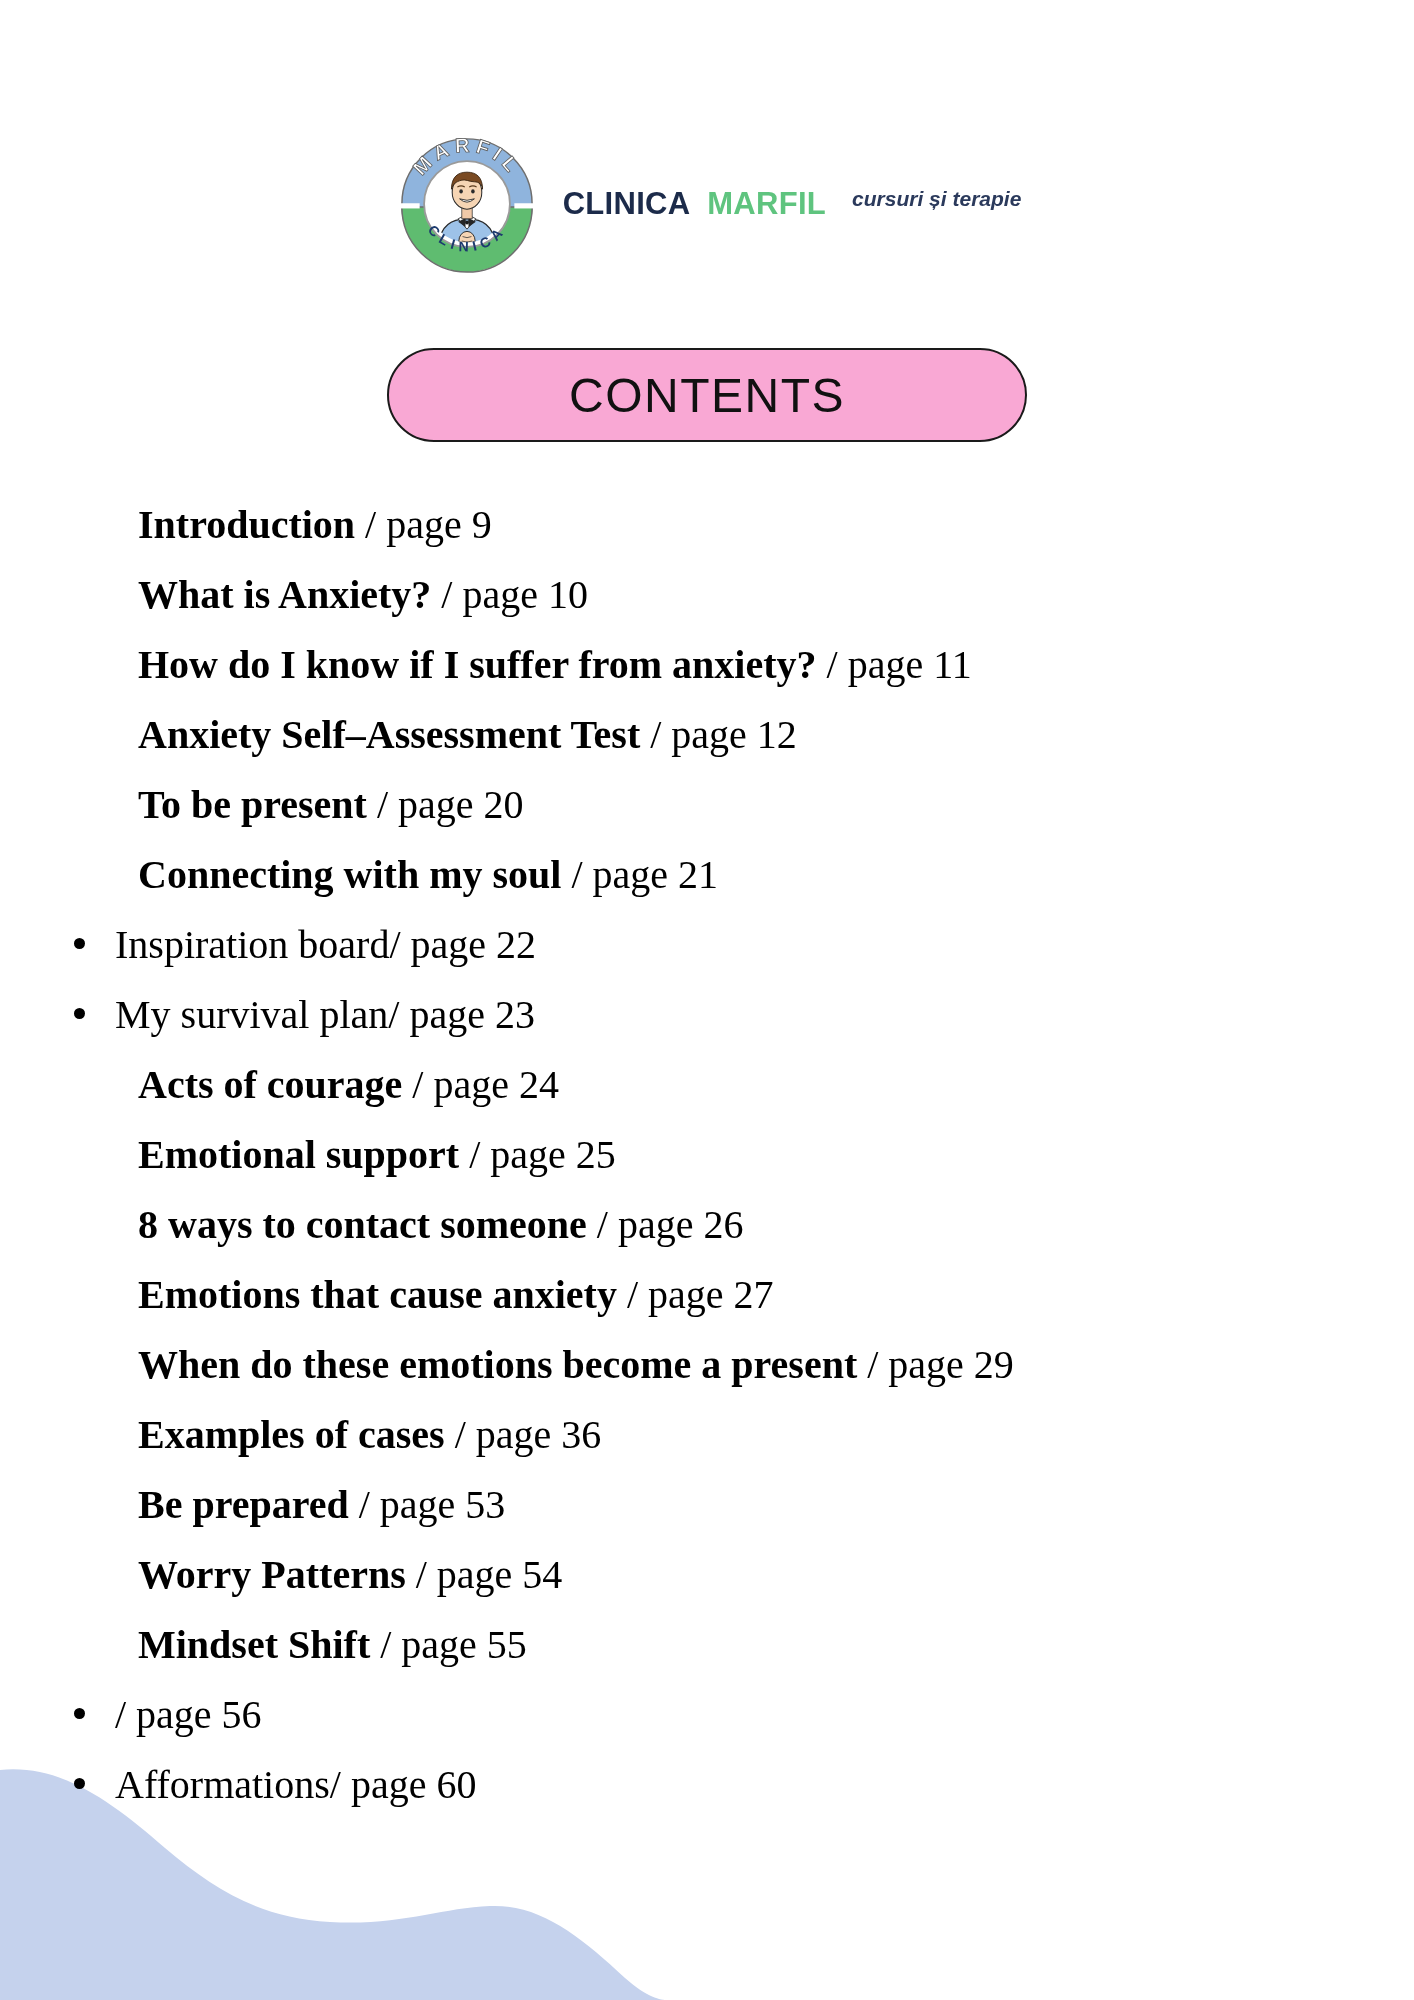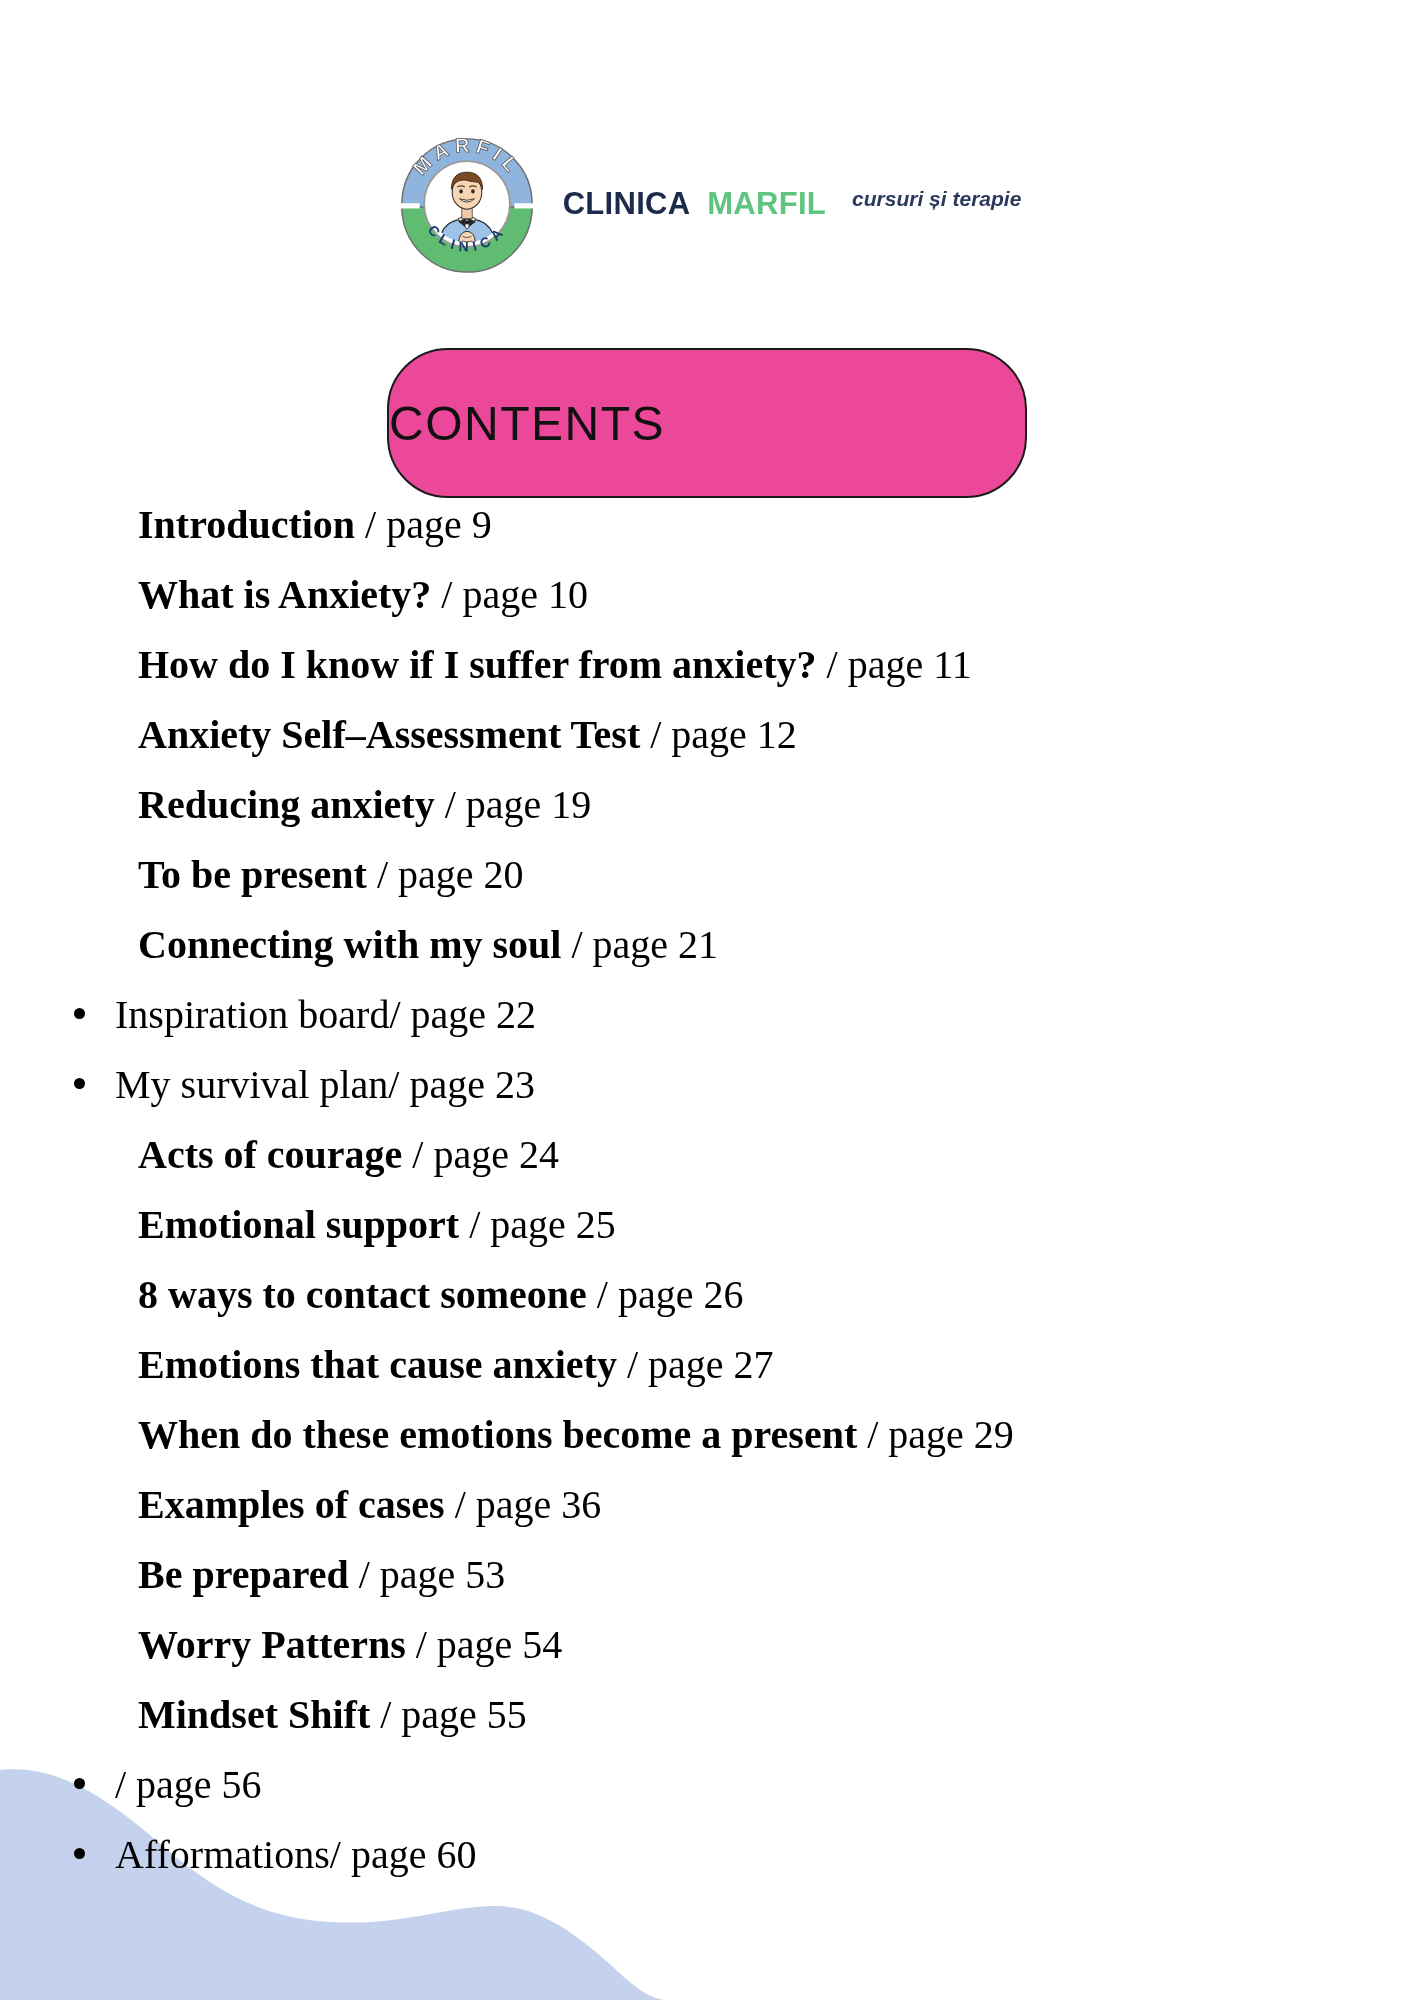--- a/index.html
+++ b/index.html
@@ -68,28 +68,28 @@
     white-space: nowrap;
   }
 
   
   .contents-pill {
     position: absolute;
     top: 348px;
     left: 50%;
     transform: translateX(-50%);
     width: 640px;
-    height: 150px;
+    height: 94px;
     border: 2px solid #1a1a1a;
     border-radius: 61px;
     box-sizing: border-box;
     display: flex;
     align-items: center;
-    justify-content: flex-start;
-    background: #ec4899;
+    justify-content: center;
+    background: #f9a8d4;
     z-index: 2;
   }
   .contents-pill-label {
     font-family: "Liberation Sans", "DejaVu Sans", sans-serif;
     font-size: 48px;
     letter-spacing: 1.5px;
     color: #111111;
     font-weight: normal;
   }
 
@@ -212,21 +212,20 @@
 
 <div class="contents-pill">
   <span class="contents-pill-label">CONTENTS</span>
 </div>
 
 <div class="toc" id="toc-list">
     <div class="toc-entry"><span class="toc-title">Introduction</span><span class="toc-page"> / page 9</span></div>
     <div class="toc-entry"><span class="toc-title">What is Anxiety?</span><span class="toc-page"> / page 10</span></div>
     <div class="toc-entry"><span class="toc-title">How do I know if I suffer from anxiety?</span><span class="toc-page"> / page 11</span></div>
     <div class="toc-entry"><span class="toc-title">Anxiety Self–Assessment Test</span><span class="toc-page"> / page 12</span></div>
-    <div class="toc-entry"><span class="toc-title">Reducing anxiety</span><span class="toc-page"> / page 19</span></div>
     <div class="toc-entry"><span class="toc-title">To be present</span><span class="toc-page"> / page 20</span></div>
     <div class="toc-entry"><span class="toc-title">Connecting with my soul</span><span class="toc-page"> / page 21</span></div>
     <div class="toc-entry level-sub">
       <span class="toc-bullet"></span>
       <span class="toc-title">Inspiration board</span>
       <span class="toc-page"> / page 22</span>
     </div>
     <div class="toc-entry level-sub">
       <span class="toc-bullet"></span>
       <span class="toc-title">My survival plan</span>

